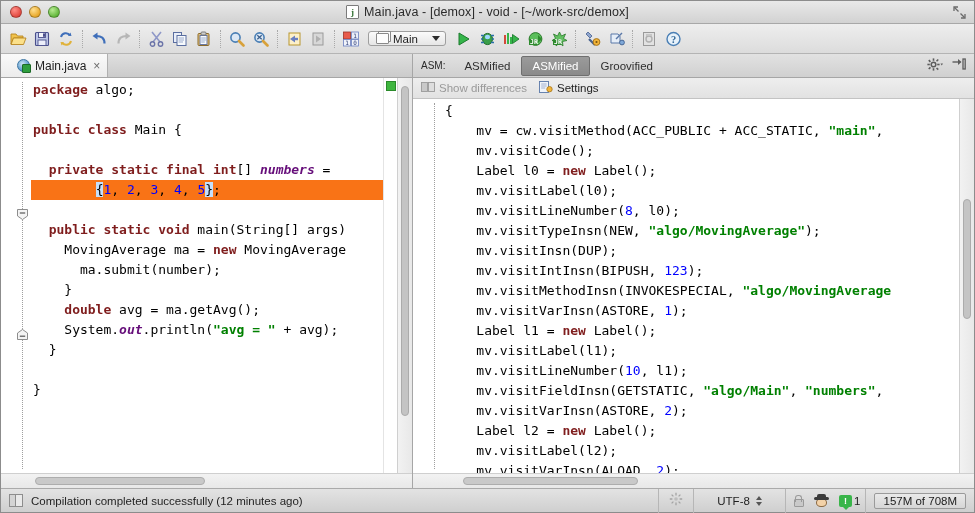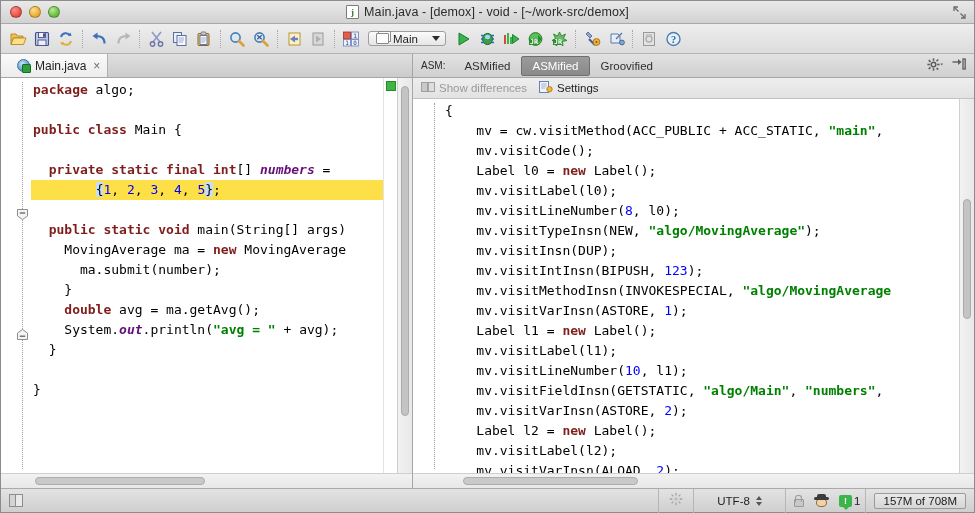--- a/index.html
+++ b/index.html
@@ -162,21 +162,21 @@
   .fold-marker {
     position: absolute; left: 15px; width: 13px; height: 13px;
   }
   .code {
     flex: 1 1 auto; overflow: hidden; position: relative;
     font-family: "DejaVu Sans Mono", "Liberation Mono", monospace;
     font-size: 13px; line-height: 20px; color: #000000;
     padding-top: 2px; white-space: pre;
   }
   .code .ln { height: 20px; padding-left: 2px; }
-  .code .ln.hl { background: #fde047; }
+  .code .ln.hl { background: #f97316; }
   .kw   { color: #7f1d1d; font-weight: bold; }
   .str  { color: #008000; font-weight: bold; }
   .num  { color: #0000ff; }
   .fld  { color: #660e7a; font-style: italic; font-weight: bold; }
   .sel  { background: #c5dffb; }
 
   
   .stripe {
     width: 14px; flex: 0 0 14px; background: #ffffff;
     border-left: 1px solid #e4e4e4; position: relative;
@@ -596,20 +596,21 @@
         <div class="hthumb" style="left:50px;width:175px"></div>
       </div>
     </div>
   </div>
 
   <div class="statusbar">
     <div class="sb-left">
       <span class="sb-msg-icon">
           <i></i>
         </span>
+      <span>Compilation completed successfully (12 minutes ago)</span>
     </div>
     <div class="sb-seg">
       <span class="sun-icon">
         <svg width="14" height="14" viewBox="0 0 14 14">
             <g stroke="#a3a3a3" stroke-width="1.3">
               <path d="M7 0.8 V3.4 M7 10.6 V13.2 M0.8 7 H3.4 M10.6 7 H13.2 M2.6 2.6 L4.4 4.4 M9.6 9.6 L11.4 11.4 M11.4 2.6 L9.6 4.4 M4.4 9.6 L2.6 11.4"></path>
             </g>
             <circle cx="7" cy="7" r="1.8" fill="#bdbdbd"></circle>
           </svg>
       </span>

